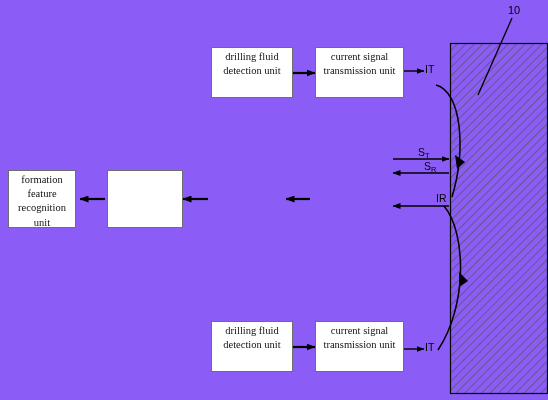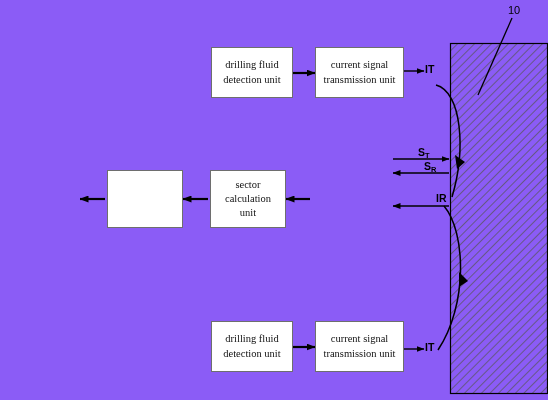--- a/index.html
+++ b/index.html
@@ -21,36 +21,36 @@
     top: 0;
     width: 548px;
     height: 400px;
   }
   .node-box {
     position: absolute;
     box-sizing: border-box;
     border: 1px solid #6e6e6e;
     background: #ffffff;
     display: flex;
-    align-items: center;
+    align-items: flex-start;
     justify-content: center;
     text-align: center;
     line-height: 1.35;
     font-size: 10.5px;
     color: #111111;
     padding: 2px 4px;
   }
   .node-box span {
     display: block;
     width: 100%;
   }
   .edge-label {
     position: absolute;
     font-size: 10.5px;
-    font-weight: bold;
+    font-weight: normal;
     color: #000000;
     font-family: "Liberation Sans", "DejaVu Sans", sans-serif;
     white-space: nowrap;
   }
   .edge-label sub {
     font-size: 7.5px;
     vertical-align: baseline;
     position: relative;
     top: 2px;
   }
@@ -120,32 +120,32 @@
     </span>
   </div>
 
   <div class="node-box" style="left:315px; top:47px; width:89px; height:51px;">
     <span>
       <span>current signal</span>
       <span>transmission unit</span>
     </span>
   </div>
 
+  <div class="node-box" style="left:8px; top:170px; width:68px; height:58px;">
+    <span>
+      <span>formation feature</span>
+      <span>recognition unit</span>
+    </span>
+  </div>
 
   <div class="node-box" style="left:107px; top:170px; width:76px; height:58px;">
     <span>
     </span>
   </div>
 
-  <div class="node-box" style="left:210px; top:170px; width:76px; height:58px;">
-    <span>
-      <span>sector calculation</span>
-      <span>unit</span>
-    </span>
-  </div>
 
 
   <div class="node-box" style="left:211px; top:321px; width:82px; height:51px;">
     <span>
       <span>drilling fluid</span>
       <span>detection unit</span>
     </span>
   </div>
 
   <div class="node-box" style="left:315px; top:321px; width:89px; height:51px;">

